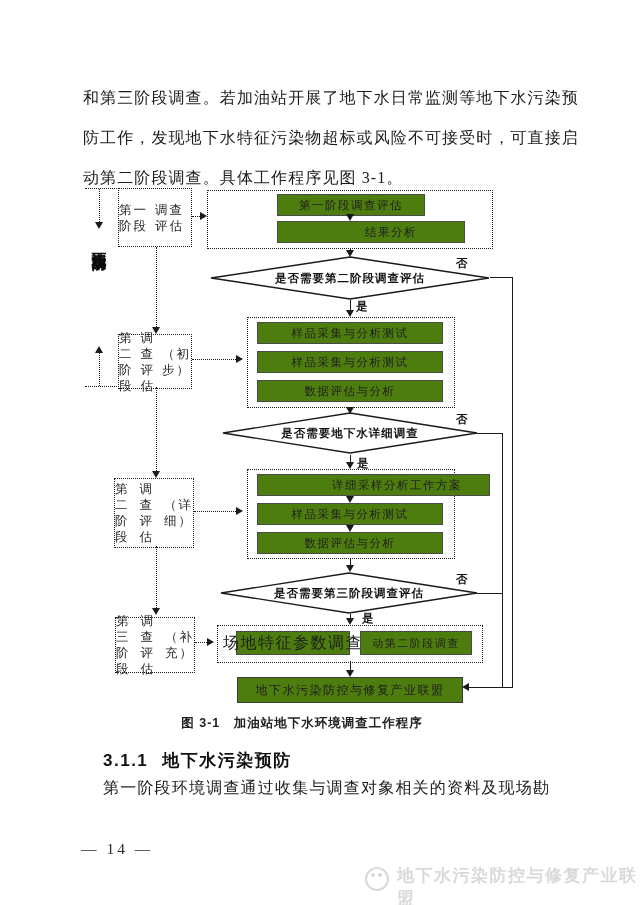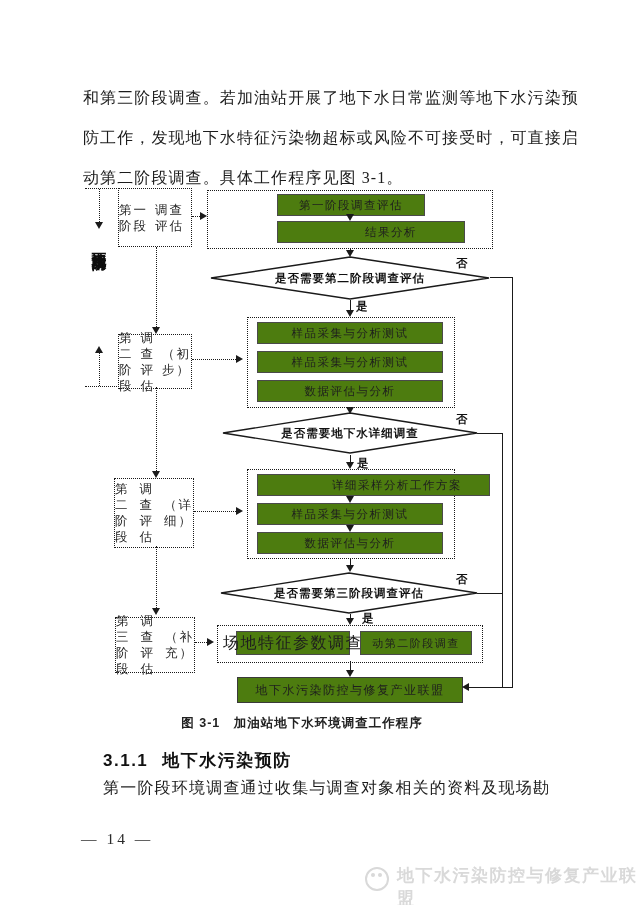--- a/index.html
+++ b/index.html
@@ -2,21 +2,21 @@
 <html><head>
 <meta charset="utf-8">
 <style>
   html,body{margin:0;padding:0;background:#e8e8e8;}
   #canvas{position:relative;width:640px;height:905px;background:#ffffff;overflow:hidden;
           font-family:"Liberation Serif",serif;}
   
   .para-line{position:absolute;font-size:16px;line-height:40px;color:#1c1c1c;letter-spacing:1.1px;white-space:nowrap;}
   .caption{position:absolute;font:bold 12.5px "Liberation Sans",sans-serif;color:#222;letter-spacing:1px;text-align:center;}
   .heading{position:absolute;font:bold 17px "Liberation Sans",sans-serif;color:#111;letter-spacing:1.5px;}
-  .pagenum{position:absolute;font-size:15.5px;color:#2a2a2a;letter-spacing:3px;}
+  .pagenum{position:absolute;font-size:15.5px;color:#2a2a2a;letter-spacing:3px;margin-top:10px;}
   
   .sbox{position:absolute;border:1.2px solid #4a4a4a;background:#4d7c0f;display:flex;align-items:center;justify-content:center;
         font-size:11.5px;color:#1e1e1e;letter-spacing:1.5px;white-space:nowrap;}
   
   .dbox{position:absolute;border:1.8px dotted #1a1a1a;}
   .lblbox{position:absolute;border:1.8px dotted #1a1a1a;display:flex;flex-direction:row;align-items:center;justify-content:center;
         font-size:12.5px;color:#1e1e1e;letter-spacing:2px;line-height:16px;}
   
   .av{position:absolute;width:0;border-left:1.4px solid #1a1a1a;}
   .ah{position:absolute;height:0;border-top:1.4px solid #1a1a1a;}

